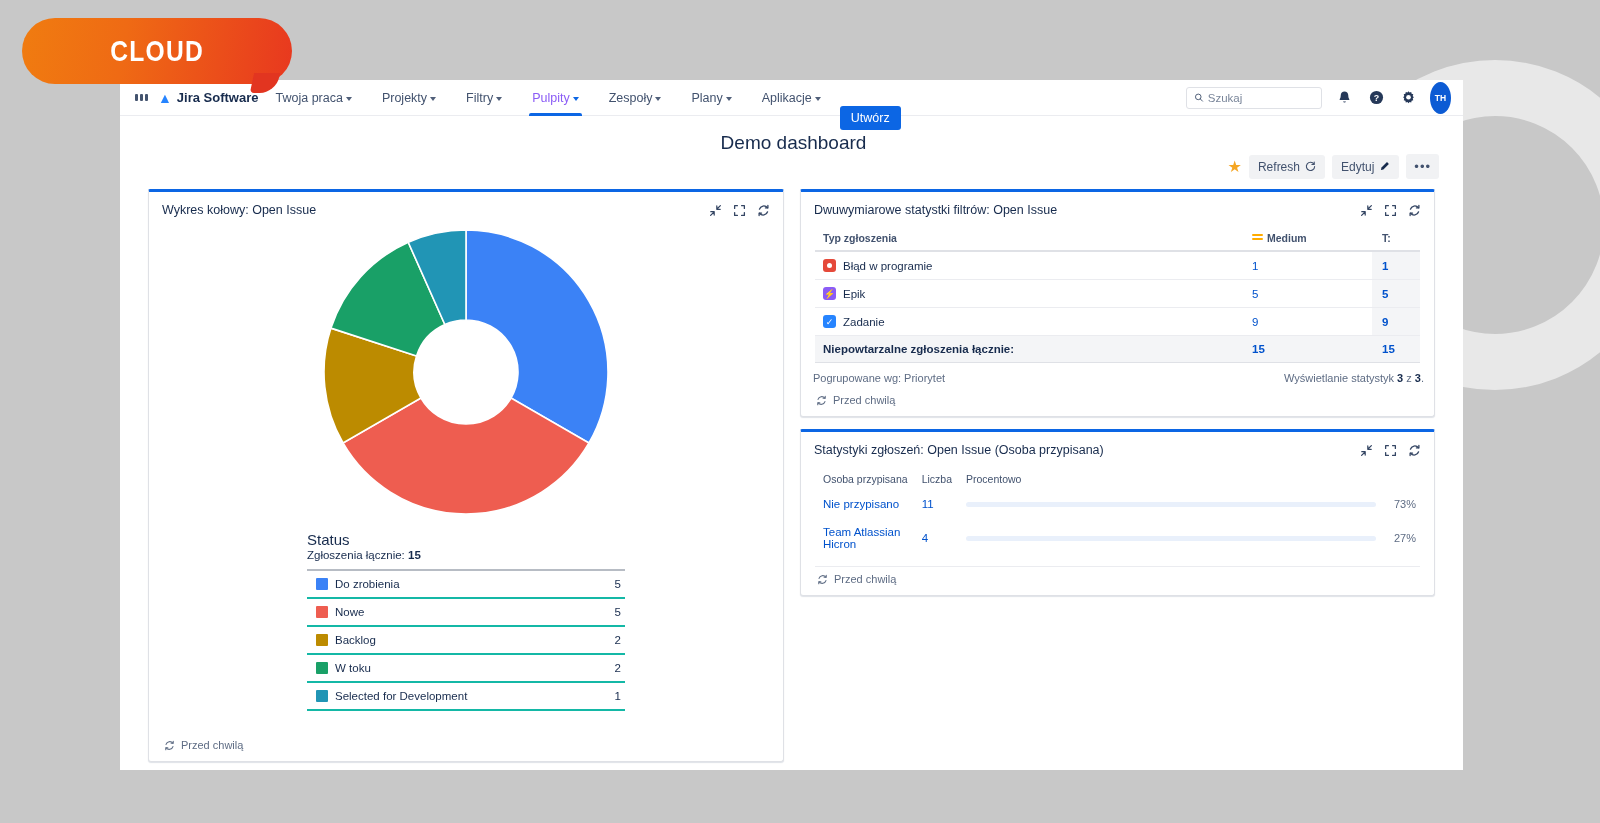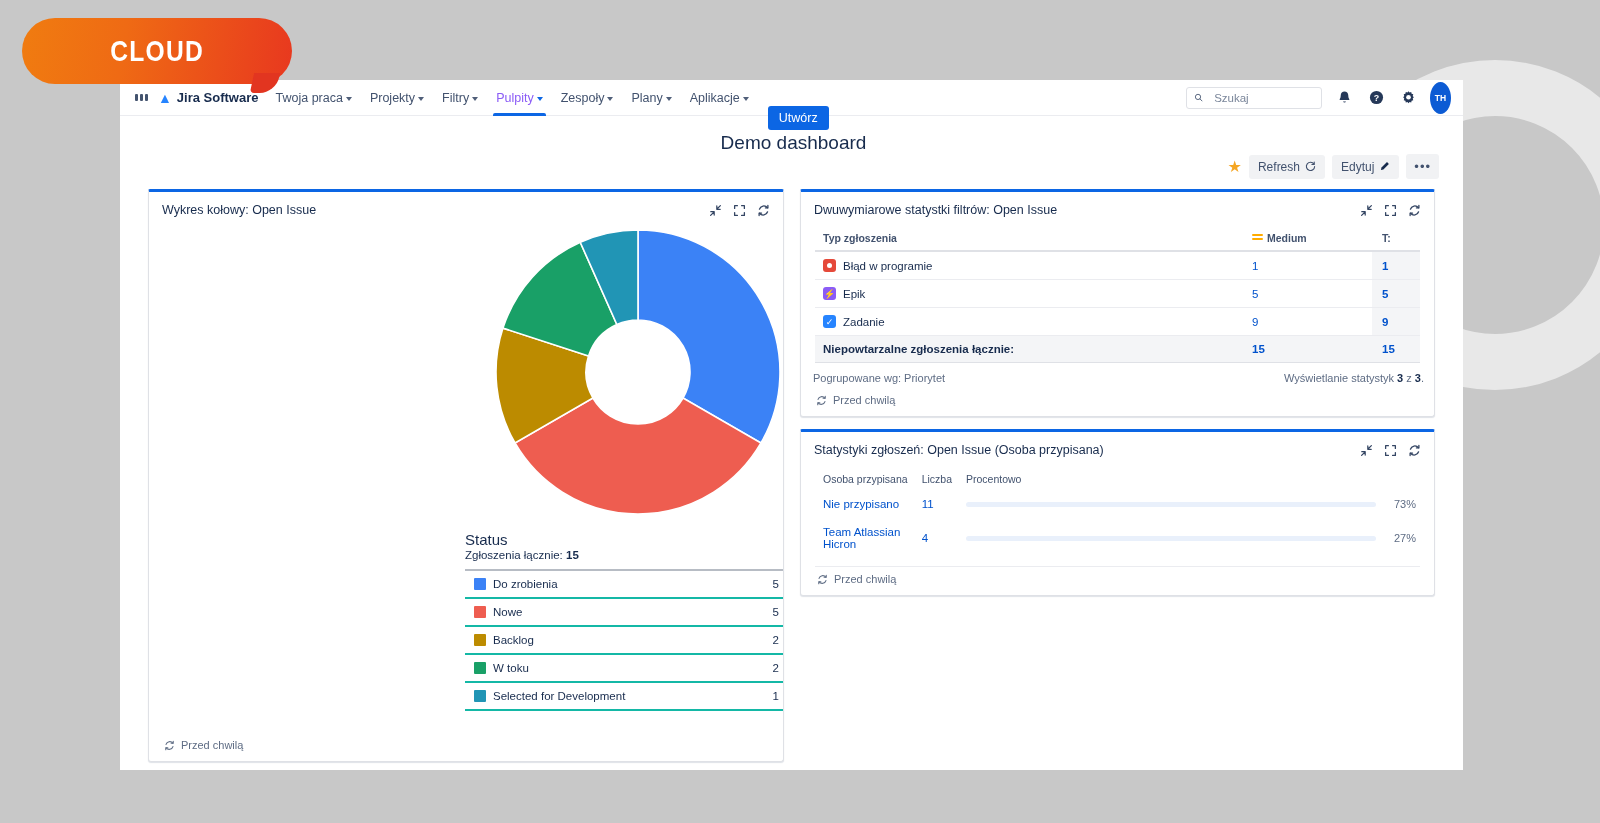--- a/index.html
+++ b/index.html
@@ -46,21 +46,21 @@
     color: #42526e;
   }
   .grid-icon { display: grid; grid-template-columns: repeat(3, 3px); gap: 2px; }
   .grid-icon i { display: block; width: 3px; height: 7px; background: #44546f; border-radius: 1px; }
   .brand {
     display: flex; align-items: center; gap: 5px;
     font-size: 13px; font-weight: 700; color: #172b4d;
     padding: 0 6px 0 4px; white-space: nowrap;
   }
   .brand .logo-mark { color: #2684ff; font-size: 14px; line-height: 1; }
-  .nav-items { display: flex; align-items: flex-start; height: 100%; }
+  .nav-items { display: flex; align-items: flex-start; height: 100%; gap: 12px; }
   .nav-item {
     font-size: 12.5px; color: #42526e;
     padding: 0 9px; height: 100%;
     display: flex; align-items: center; gap: 3px;
     white-space: nowrap; cursor: pointer;
     position: relative;
   }
   .nav-item .caret {
     width: 0; height: 0;
     border-left: 3.5px solid transparent;
@@ -81,21 +81,21 @@
     padding: 5px 11px; border-radius: 3px;
     border: none; cursor: pointer; margin-left: 8px; margin-top: 40px;
   }
   .nav-right {
     margin-left: auto;
     display: flex; align-items: center; gap: 12px;
   }
   .search-box {
     width: 136px; height: 22px;
     border: 1px solid #dfe1e6; border-radius: 3px;
-    display: flex; align-items: center; gap: 11px;
+    display: flex; align-items: center; gap: 4px;
     padding: 0 7px; background: #fff;
   }
   .search-box input {
     border: none; outline: none;
     font-size: 11.5px; color: #42526e;
     width: 100%; background: transparent;
     font-family: "Liberation Sans", sans-serif;
   }
   .search-box input::placeholder { color: #7a869a; }
   .icon-btn {
@@ -155,21 +155,21 @@
   .gadget-tools { margin-left: auto; display: flex; align-items: center; gap: 11px; }
   .tool { cursor: pointer; color: #344563; display: flex; }
   .gadget-foot {
     font-size: 11px; color: #5e6c84;
     display: flex; align-items: center; gap: 6px;
     padding: 6px 13px 10px 15px;
   }
 
   
   .pie-wrap {
-    display: flex; flex-direction: column; align-items: flex-end;
+    display: flex; flex-direction: column; align-items: center;
     padding: 2px 0 0 0;
   }
   .donut { position: relative; width: 290px; height: 290px; }
   .donut svg { display: block; }
   .pie-legend { width: 318px; margin: 14px 0 22px 0; }
   .legend-title { font-size: 15px; color: #172b4d; margin-bottom: 1px; }
   .legend-sub { font-size: 11.5px; color: #172b4d; margin-bottom: 8px; }
   .legend-sub b { font-weight: 700; }
   .legend-table { width: 100%; border-collapse: collapse; }
   .legend-table tr { border-bottom: 2px solid #14b8a6; }

